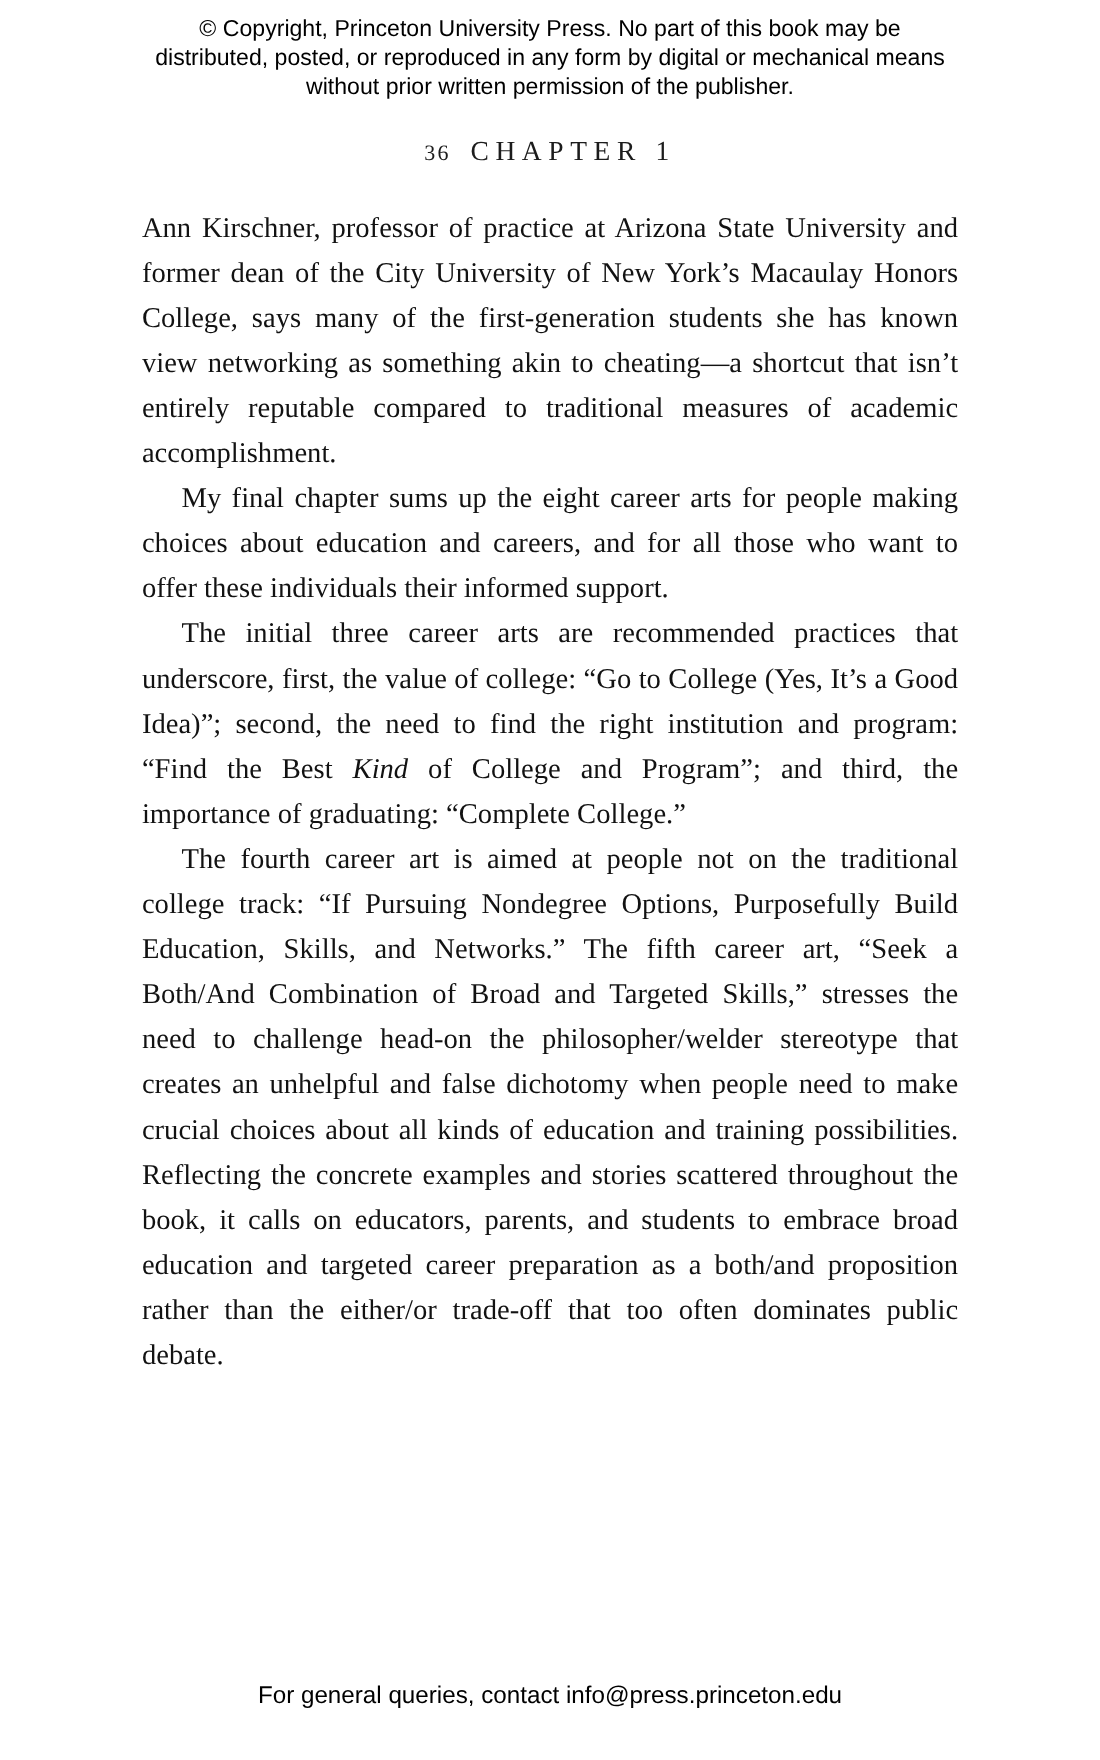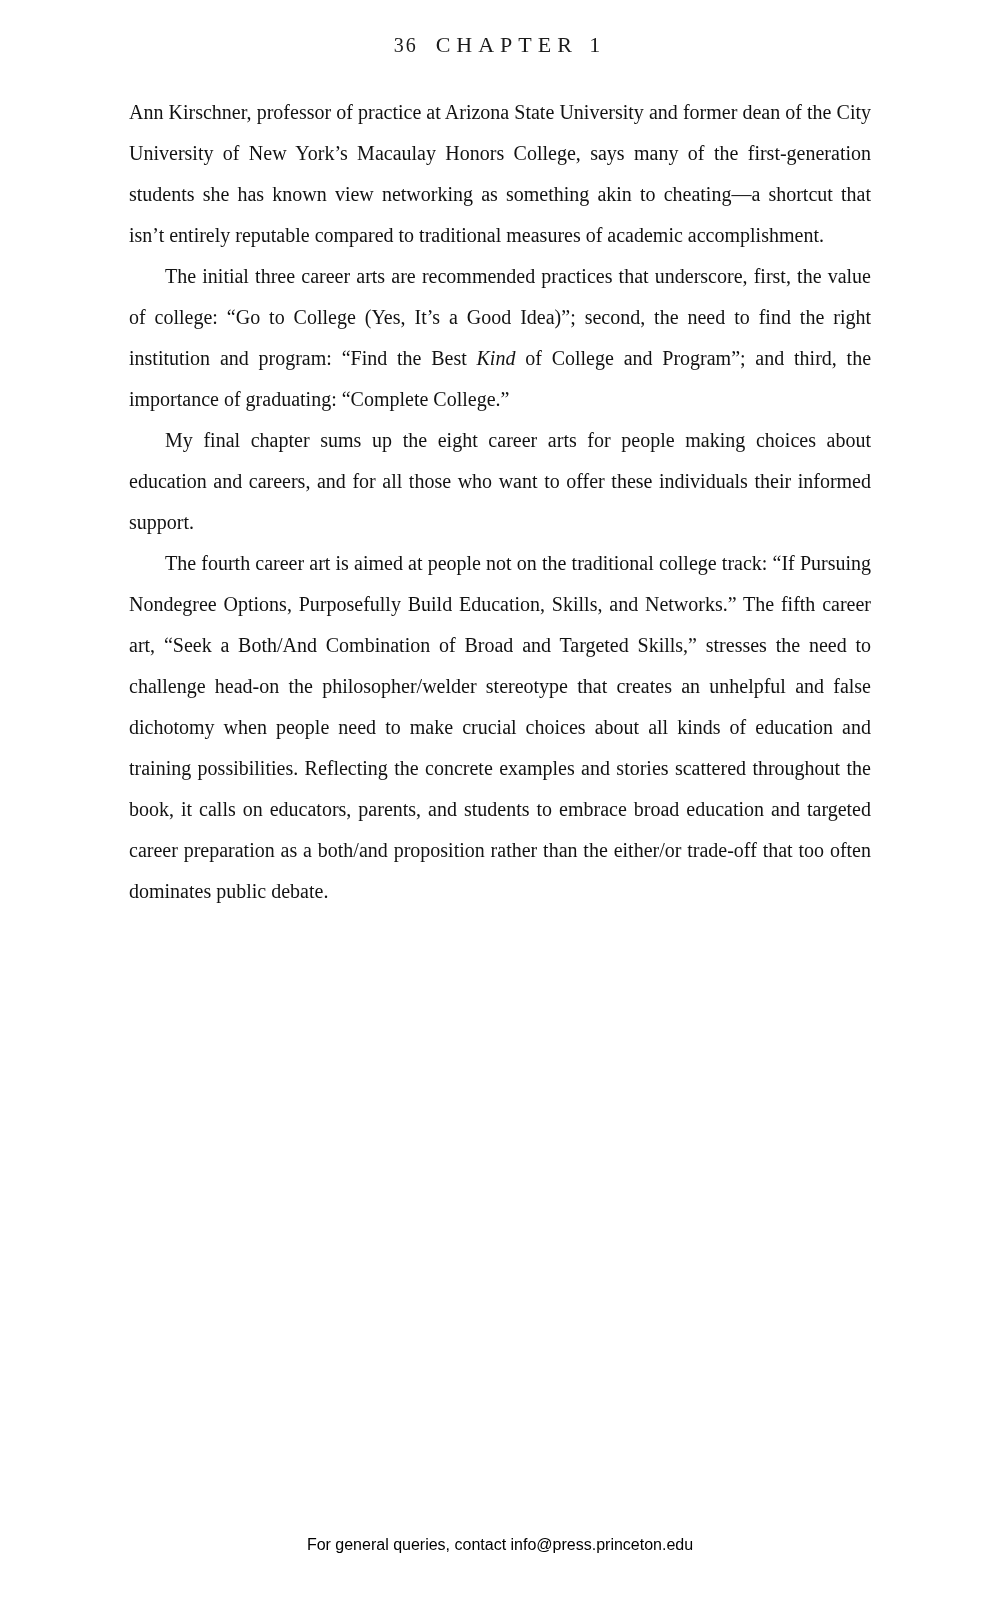--- a/index.html
+++ b/index.html
@@ -27,61 +27,62 @@
     text-align: center;
     font-family: "Liberation Serif", serif;
     font-size: 20px;
     color: #1c1c1c;
   }
   .page-number {
     letter-spacing: 2px;
     margin-right: 18px;
   }
   .chapter-label {
-    font-size: 22px;
+    font-size: 25px;
     letter-spacing: 6px;
   }
   .body-text {
     width: 742px;
     margin: 34px auto 0;
     font-family: "Liberation Serif", serif;
-    font-size: 20px;
+    font-size: 26px;
     line-height: 41px;
     color: #121212;
   }
   .para {
     text-align: justify;
     hyphens: auto;
     -webkit-hyphens: auto;
   }
   .para.indent { text-indent: 36px; }
   .para em { font-style: italic; }
   .footer {
     position: absolute;
     left: 0;
     right: 0;
     bottom: 46px;
     text-align: center;
     font-family: "Liberation Sans", sans-serif;
-    font-size: 16px;
+    font-size: 22px;
     color: #000;
   }
 </style>
 </head>
 <body>
 
 <div class="page">
 
+  <div class="copyright">© Copyright, Princeton University Press. No part of this book may be distributed, posted, or reproduced in any form by digital or mechanical means without prior written permission of the publisher.</div>
 
   <div class="header">
     <span class="page-number">36</span><span class="chapter-label">CHAPTER 1</span>
   </div>
 
   <div class="body-text">
       <p class="para"><span>Ann Kirschner, professor of practice at Arizona State University and former dean of the City University of New York’s Macaulay Honors College, says many of the first-generation students she has known view networking as something akin to cheating—a shortcut that isn’t entirely reputable compared to traditional measures of academic accomplishment.</span></p>
+      <p class="para indent"><span>My final chapter sums up the eight career arts for people making choices about education and careers, and for all those who want to offer these individuals their informed support.</span></p>
       <p class="para indent"><span>The initial three career arts are recommended practices that underscore, first, the value of college: “Go to College (Yes, It’s a Good Idea)”; second, the need to find the right institution and program: “Find the Best </span><em>Kind</em><span> of College and Program”; and third, the importance of graduating: “Complete College.”</span></p>
-      <p class="para indent"><span>My final chapter sums up the eight career arts for people making choices about education and careers, and for all those who want to offer these individuals their informed support.</span></p>
       <p class="para indent"><span>The fourth career art is aimed at people not on the traditional college track: “If Pursuing Nondegree Options, Purposefully Build Education, Skills, and Networks.” The fifth career art, “Seek a Both/And Combination of Broad and Targeted Skills,” stresses the need to challenge head-on the philosopher/welder stereotype that creates an unhelpful and false dichotomy when people need to make crucial choices about all kinds of education and training possibilities. Reflecting the concrete examples and stories scattered throughout the book, it calls on educators, parents, and students to embrace broad education and targeted career preparation as a both/and proposition rather than the either/or trade-off that too often dominates public debate.</span></p>
     </div>
 
   <div class="footer">For general queries, contact info@press.princeton.edu</div>
 
 </div>
 
 </body></html>

